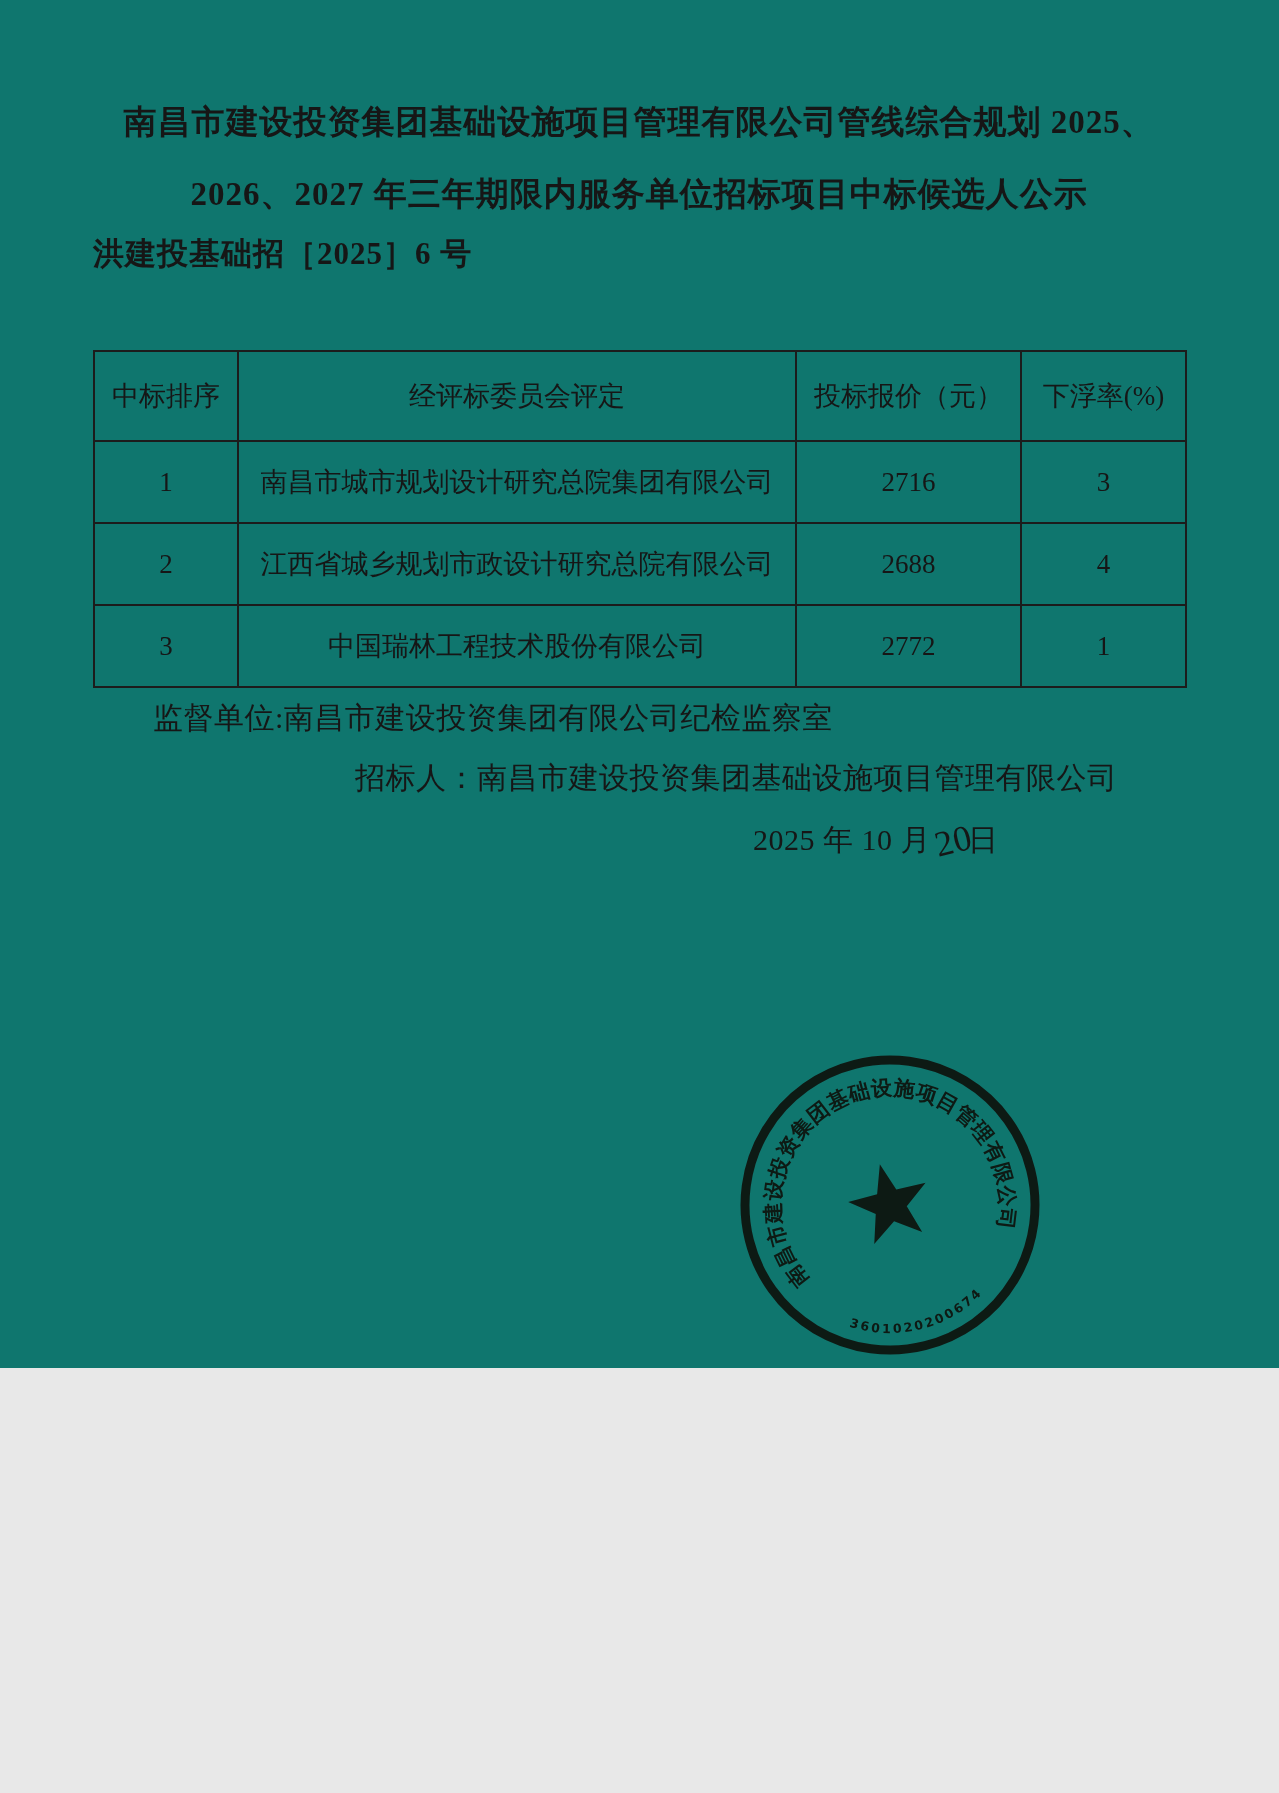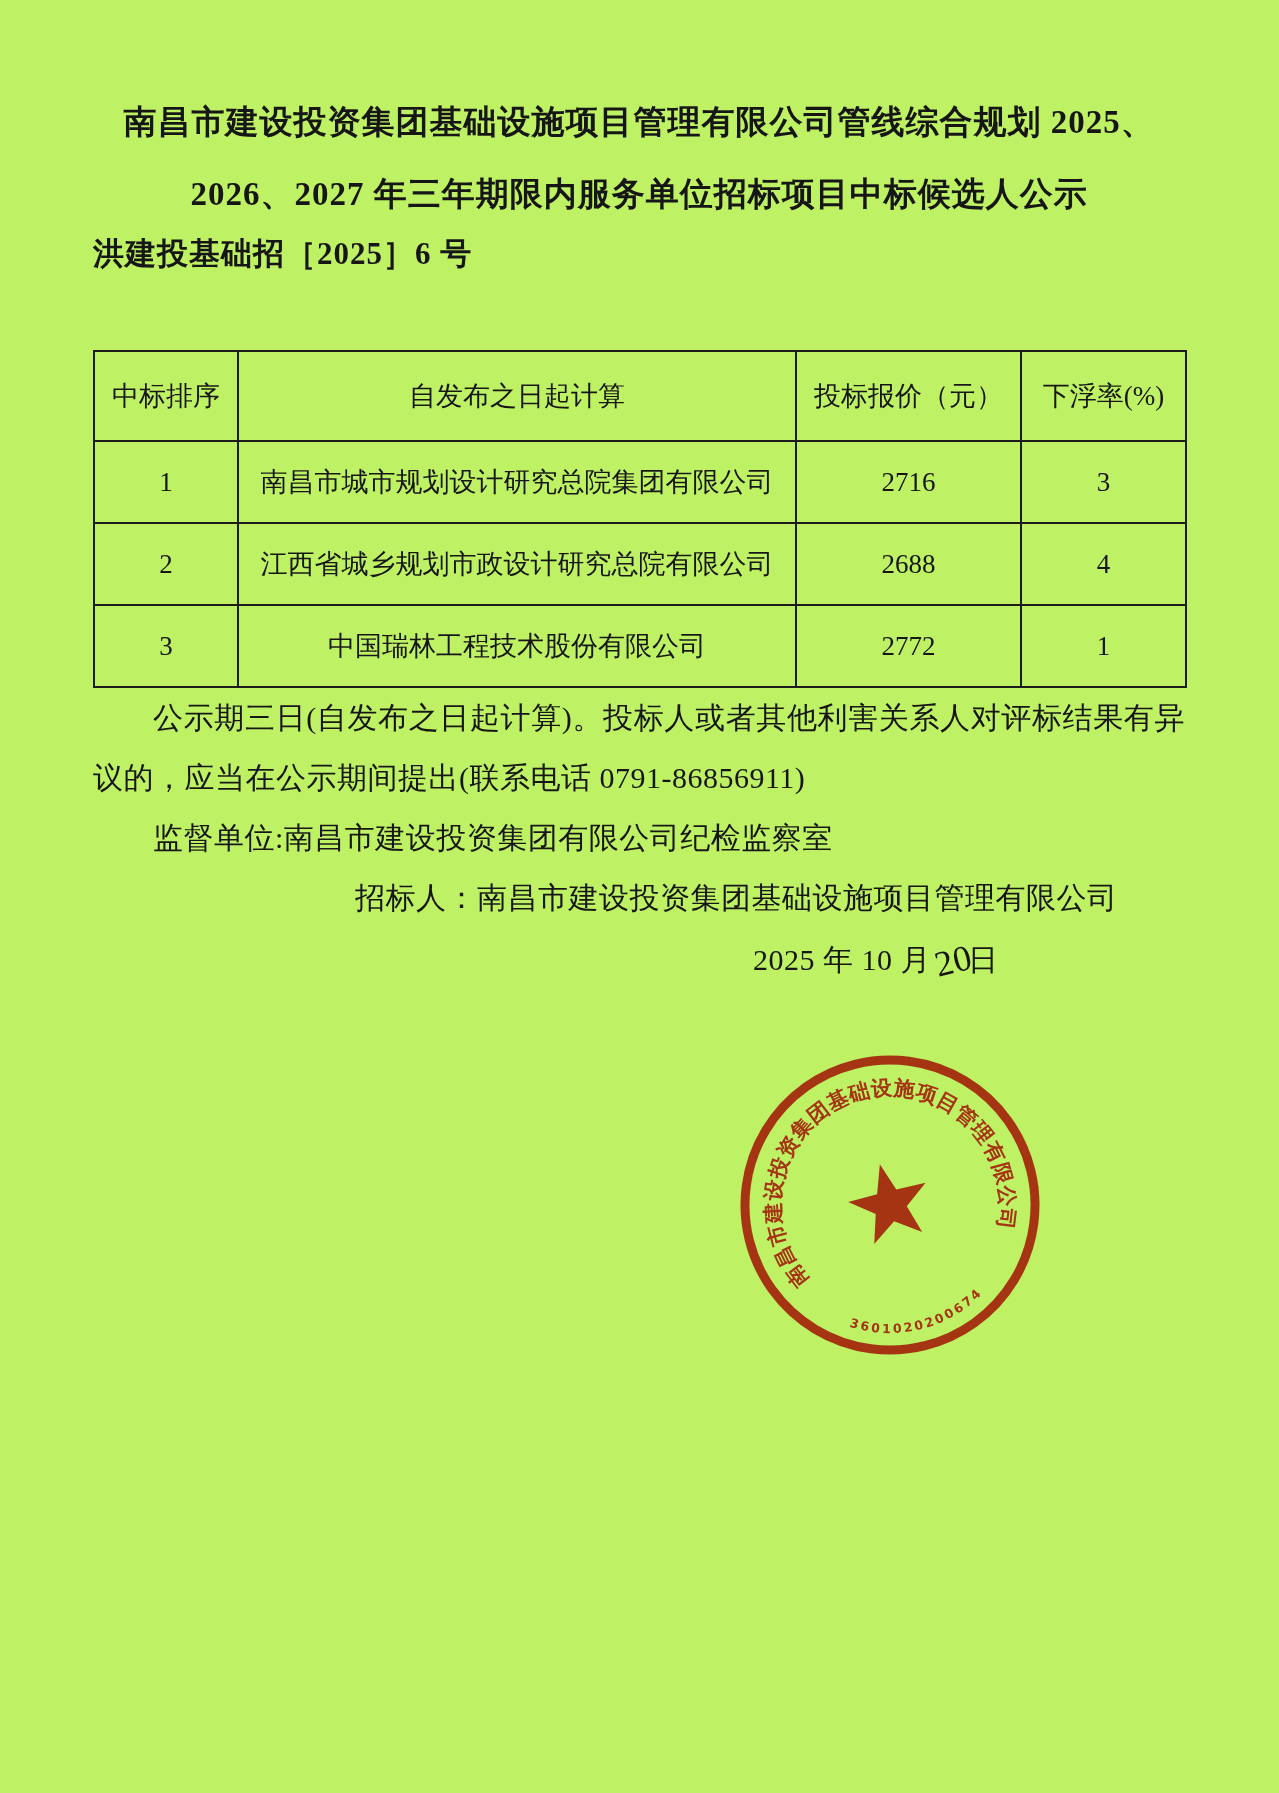--- a/index.html
+++ b/index.html
@@ -1,22 +1,22 @@
 <!DOCTYPE html>
 <html><head>
 <meta charset="utf-8">
 <style>
   * { box-sizing: border-box; }
   html, body { margin: 0; padding: 0; background: #e8e8e8; }
   .page {
     position: relative;
     width: 1279px;
-    height: 1793px;
+    height: 1368px;
     margin: 0 auto;
-    background: #bef264;
+    background: #0f766e;
     color: #161616;
     font-family: "Liberation Serif", "DejaVu Serif", serif;
     overflow: hidden;
     padding: 86px 94px 0 93px;
   }
   .title {
     margin: 0;
     font-size: 33px;
     font-weight: 700;
     line-height: 72px;
@@ -123,21 +123,21 @@
   <table class="bid-table">
     <colgroup>
       <col style="width:144px">
         <col style="width:558px">
         <col style="width:225px">
         <col style="width:165px">
     </colgroup>
     <thead>
       <tr>
         <th>中标排序</th>
-        <th>自发布之日起计算</th>
+        <th>经评标委员会评定</th>
         <th>投标报价（元）</th>
         <th>下浮率(%)</th>
       </tr>
     </thead>
     <tbody>
       <tr>
         <td>1</td>
         <td>南昌市城市规划设计研究总院集团有限公司</td>
         <td>2716</td>
         <td>3</td>
@@ -150,21 +150,20 @@
       </tr>
       <tr>
         <td>3</td>
         <td>中国瑞林工程技术股份有限公司</td>
         <td>2772</td>
         <td>1</td>
       </tr>
     </tbody>
   </table>
 
-  <p class="notice">公示期三日(自发布之日起计算)。投标人或者其他利害关系人对评标结果有异议的，应当在公示期间提出(联系电话 0791-86856911)</p>
   <p class="footer-line supervisor">监督单位:南昌市建设投资集团有限公司纪检监察室</p>
   <p class="footer-line tenderer">招标人：南昌市建设投资集团基础设施项目管理有限公司</p>
   <p class="footer-line date-line">
     <span>2025 年 10 月</span><span class="hand">20</span><span>日</span>
   </p>
 
   <div class="stamp">
     <svg viewBox="0 0 330 330">
       <defs>
         <path id="arcTop" d="M 69.7,220 A 110,110 0 1 1 260.3,220" fill="none"></path>

